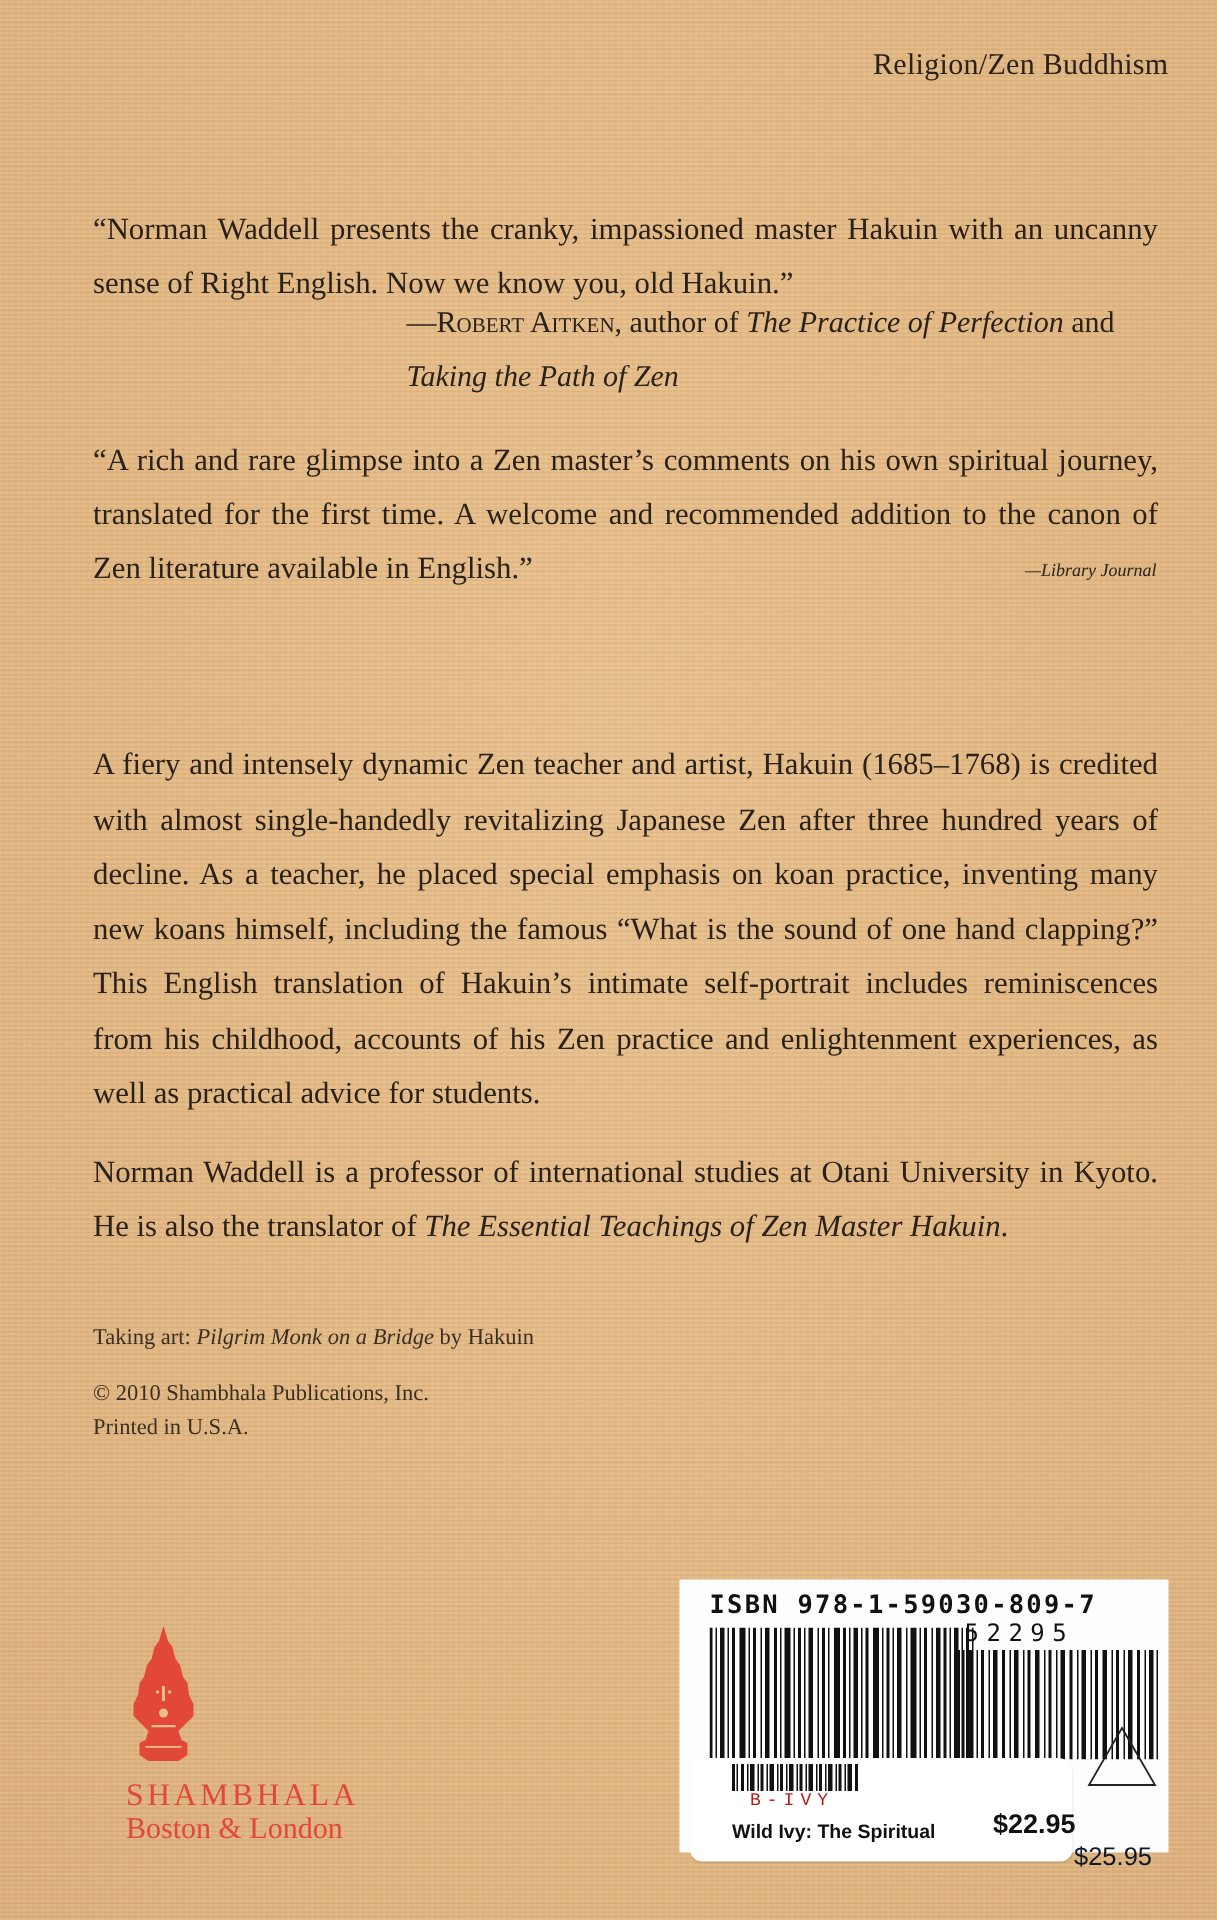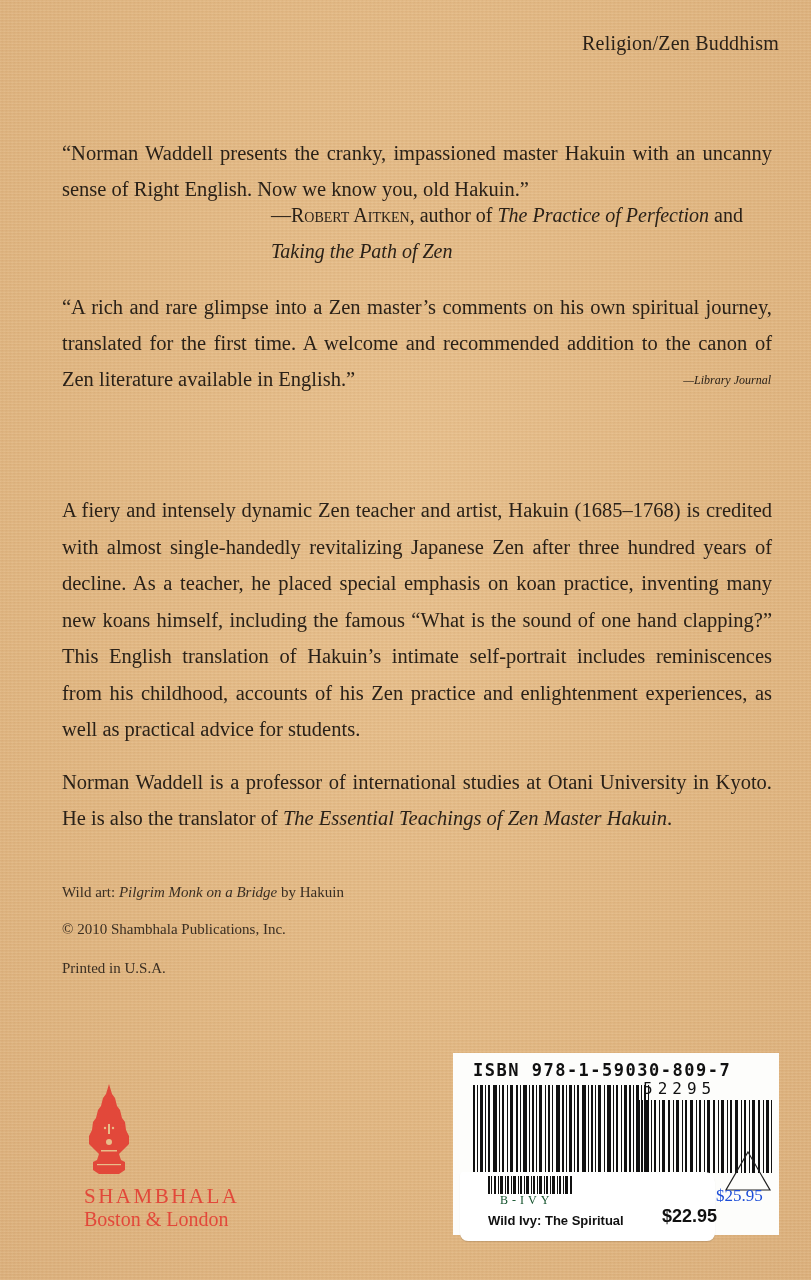--- a/index.html
+++ b/index.html
@@ -19,40 +19,40 @@
   .quote1 { top: 125px; margin-top: 10px; }
   .attr1 { right: 40px; top: 197px; width: 500px; text-align: left; font-size: 20px; line-height: 36px; }
   .attr1 .sc { font-variant: small-caps; }
   .quote2 { top: 289px; }
   .attr2 { right: 40px; top: 373px; font-size: 12px; font-style: italic; }
   .desc { top: 492px; line-height: 36.5px; }
   .bio { top: 764px; }
   .small { left: 62px; font-size: 15px; line-height: 21px; color: #3a2e22; }
   .cover { top: 882px; }
   .copy { top: 919px; }
-  .printed { top: 942px; margin-top: 16px; }
+  .printed { top: 942px; }
   .url { left: 537px; top: 1035px; font-size: 16px; color: #3a2e22; letter-spacing: 0.3px; margin-top: 27px; }
   i, em { font-style: italic; }
   .logo-icon { left: 85px; top: 1084px; width: 48px; height: 92px; }
   .logo-name { left: 84px; top: 1184px; font-size: 21px; letter-spacing: 2.5px; color: #e2483a; }
   .logo-city { left: 84px; top: 1208px; font-size: 20px; color: #e2483a; }
 
   
   .sticker { left: 453px; top: 1053px; width: 326px; height: 182px; background: #fdfdfb; }
   .isbn { left: 473px; top: 1060px; font-family: "DejaVu Sans Mono", "Liberation Mono", monospace; font-size: 17px; letter-spacing: 1.5px; color: #111; font-weight: bold; }
   .addon-num { left: 643px; top: 1079px; font-family: "DejaVu Sans Mono", "Liberation Mono", monospace; font-size: 16px; letter-spacing: 5px; color: #111; }
   .bars-main { left: 473px; top: 1085px; width: 178px; height: 88px; }
   .bars-addon { left: 638px; top: 1100px; width: 134px; height: 73px; }
   .triangle { left: 724px; top: 1150px; width: 48px; height: 42px; }
-  .price-us { left: 716px; top: 1186px; font-family: Liberation Serif, serif; font-size: 17px; color: #1d4ed8; }
+  .price-us { left: 716px; top: 1228px; font-family: Liberation Sans, sans-serif; font-size: 17px; color: #0f172a; }
 
   
   .pricetag { left: 460px; top: 1172px; width: 255px; height: 69px; background: #ffffff; border-radius: 3px 10px 8px 8px; box-shadow: 0 1px 1px rgba(0,0,0,0.12); }
   .bars-small { left: 488px; top: 1176px; width: 84px; height: 18px; }
-  .bivy { left: 500px; top: 1193px; font-family: Liberation Serif, serif; font-size: 12px; letter-spacing: 4px; color: #14532d; }
+  .bivy { left: 500px; top: 1193px; font-family: Liberation Mono, monospace; font-size: 12px; letter-spacing: 4px; color: #b91c1c; }
   .tag-title { left: 488px; top: 1213px; font-family: "Liberation Sans", sans-serif; font-size: 13px; font-weight: bold; color: #111; }
   .tag-price { left: 662px; top: 1206px; font-family: "Liberation Sans", sans-serif; font-size: 18px; font-weight: bold; color: #111; }
 </style>
 </head>
 <body>
 
 <div class="abs category">Religion/Zen Buddhism</div>
 
 <div class="abs para quote1">“Norman Waddell presents the cranky, impassioned master Hakuin with an uncanny sense of Right English. Now we know you, old Hakuin.”</div>
 <div class="abs attr1">
@@ -62,21 +62,21 @@
 <div class="abs para quote2">“A rich and rare glimpse into a Zen master’s comments on his own spiritual journey, translated for the first time. A welcome and recommended addition to the canon of Zen literature available in English.”</div>
 <div class="abs attr2">—Library Journal</div>
 
 <div class="abs para desc">A fiery and intensely dynamic Zen teacher and artist, Hakuin (1685–1768) is credited with almost single-handedly revitalizing Japanese Zen after three hundred years of decline. As a teacher, he placed special emphasis on koan practice, inventing many new koans himself, including the famous “What is the sound of one hand clapping?” This English translation of Hakuin’s intimate self-portrait includes reminiscences from his childhood, accounts of his Zen practice and enlightenment experiences, as well as practical advice for students.</div>
 
 <div class="abs para bio">
   <span>Norman Waddell is a professor of international studies at Otani University in Kyoto. He is also the translator of </span><i>The Essential Teachings of Zen Master Hakuin</i><span>.</span>
 </div>
 
 <div class="abs small cover">
-  <span>Wild art: </span><i>Pilgrim Monk on a Bridge</i><span> by Hakuin</span>
+  <span>Taking art: </span><i>Pilgrim Monk on a Bridge</i><span> by Hakuin</span>
 </div>
 <div class="abs small copy">© 2010 Shambhala Publications, Inc.</div>
 <div class="abs small printed">Printed in U.S.A.</div>
 
 <div class="abs url">www.shambhala.com</div>
 
 <svg class="abs logo-icon" viewBox="0 0 48 92">
   <g fill="#e2483a">
     <path d="M24 0 L27 10 L30 14 L32 22 L35 26 L37 34 L40 38 L41 46 L44 52 L44 60 L38 66 L34 70 L36 76 L40 78 L40 86 L34 90 L14 90 L8 86 L8 78 L12 76 L14 70 L10 66 L4 60 L4 52 L7 46 L8 38 L11 34 L13 26 L16 22 L18 14 L21 10 Z"></path>
   </g>

